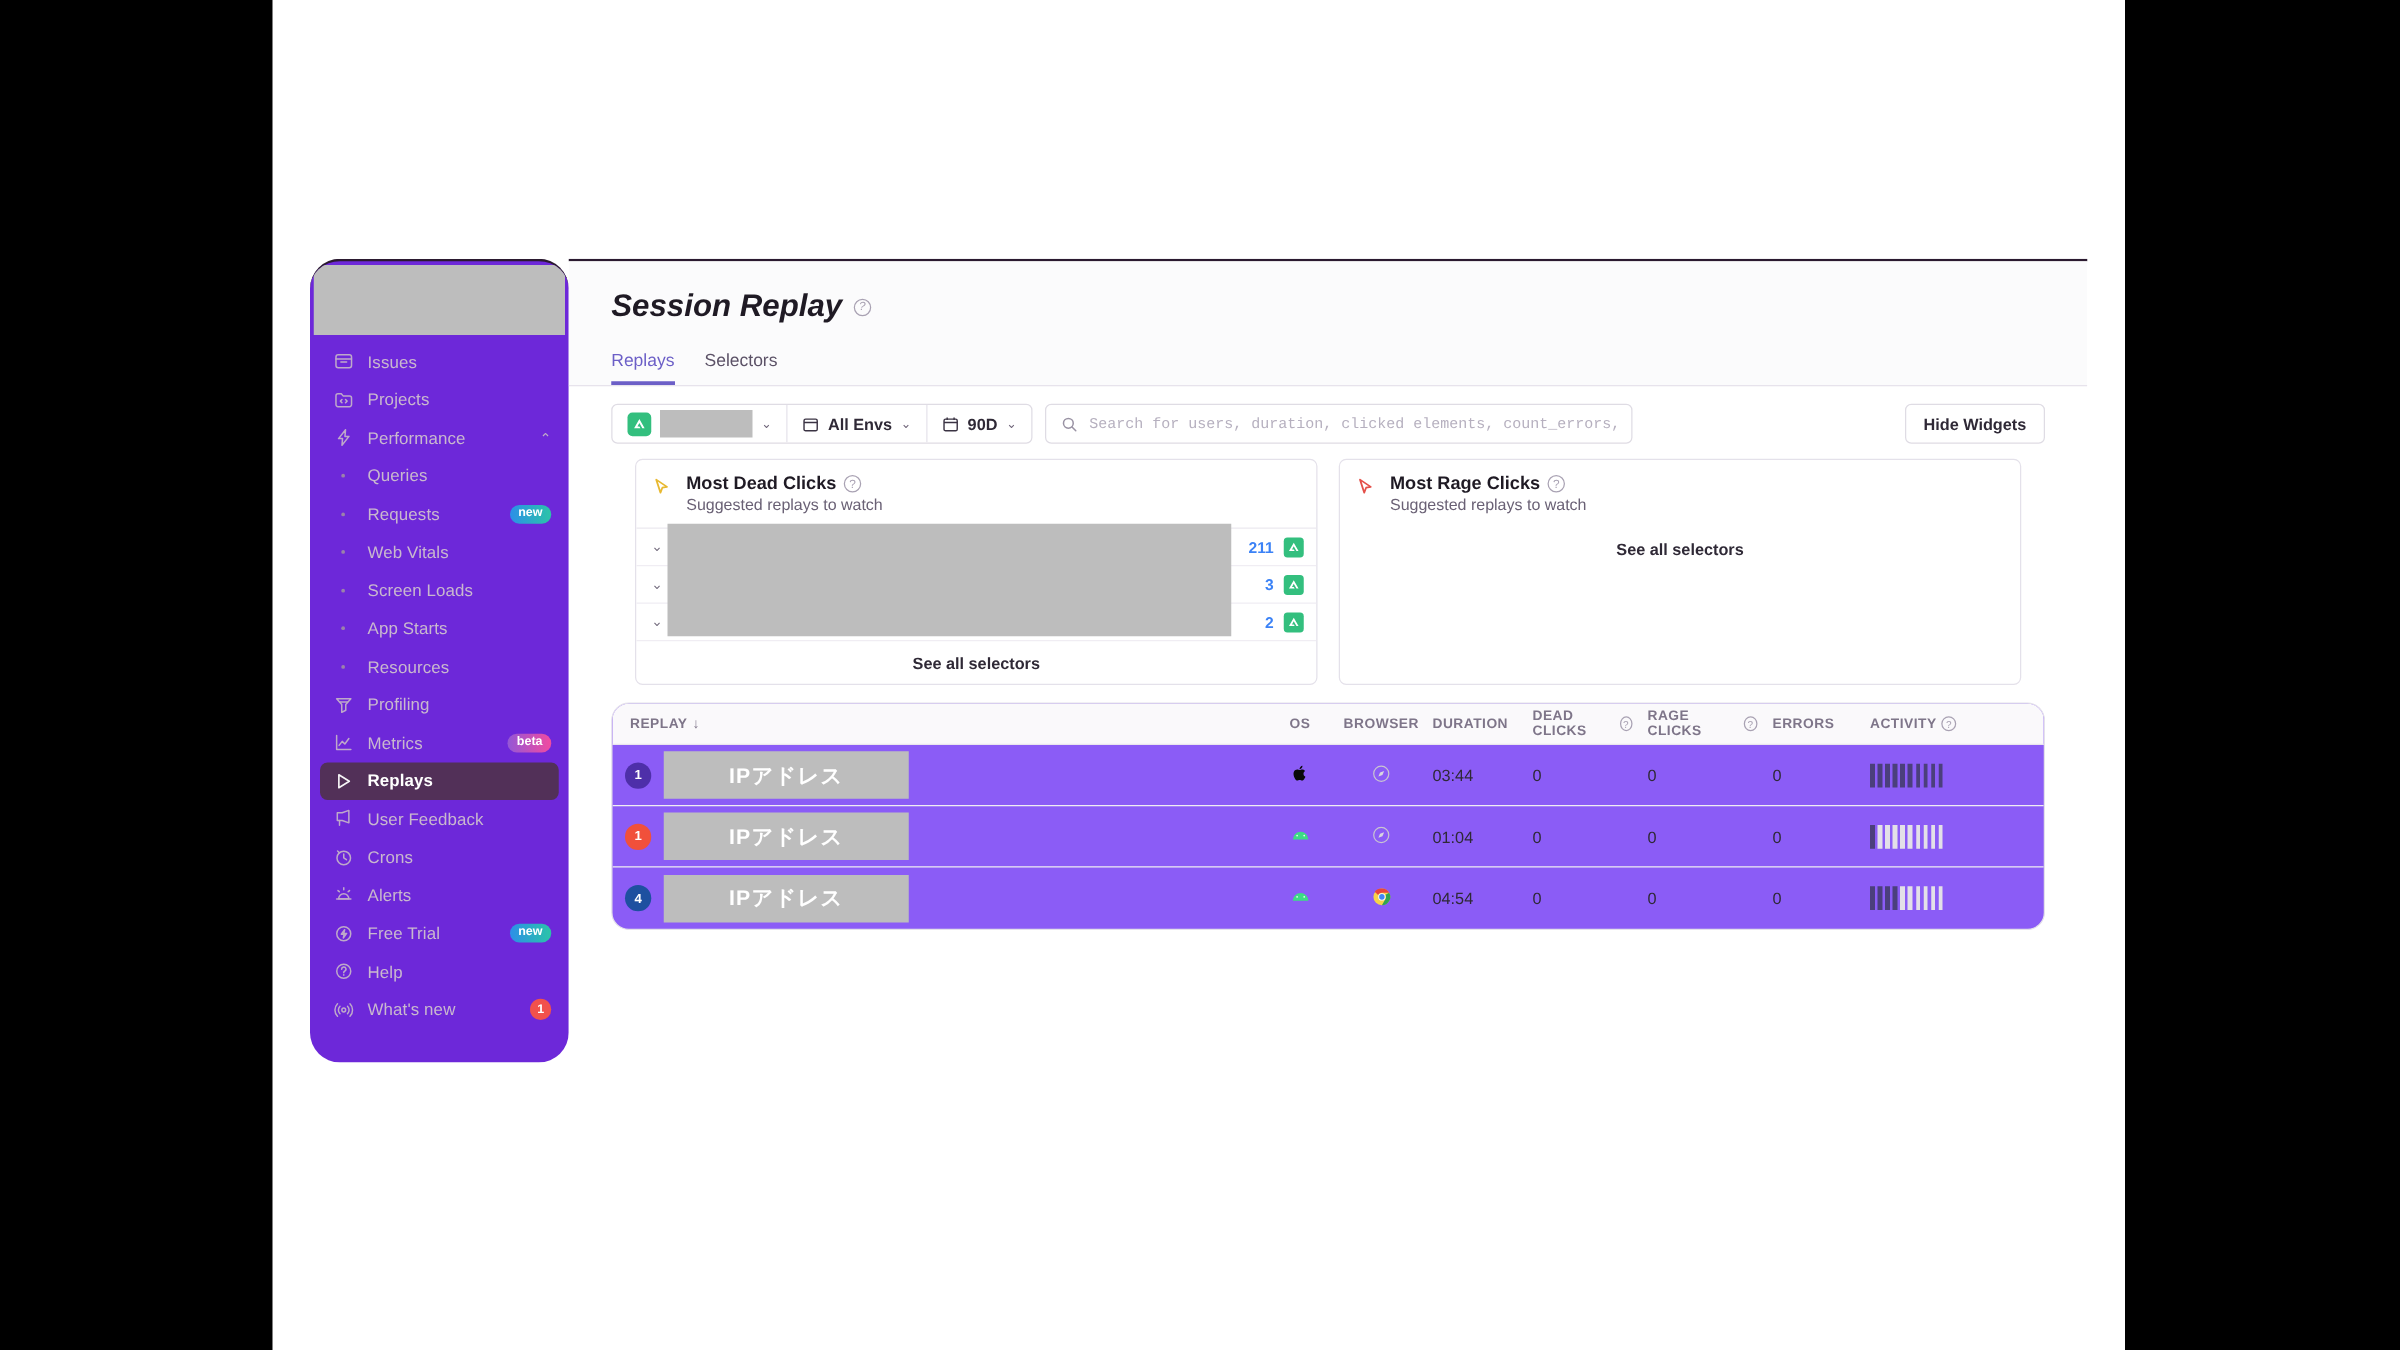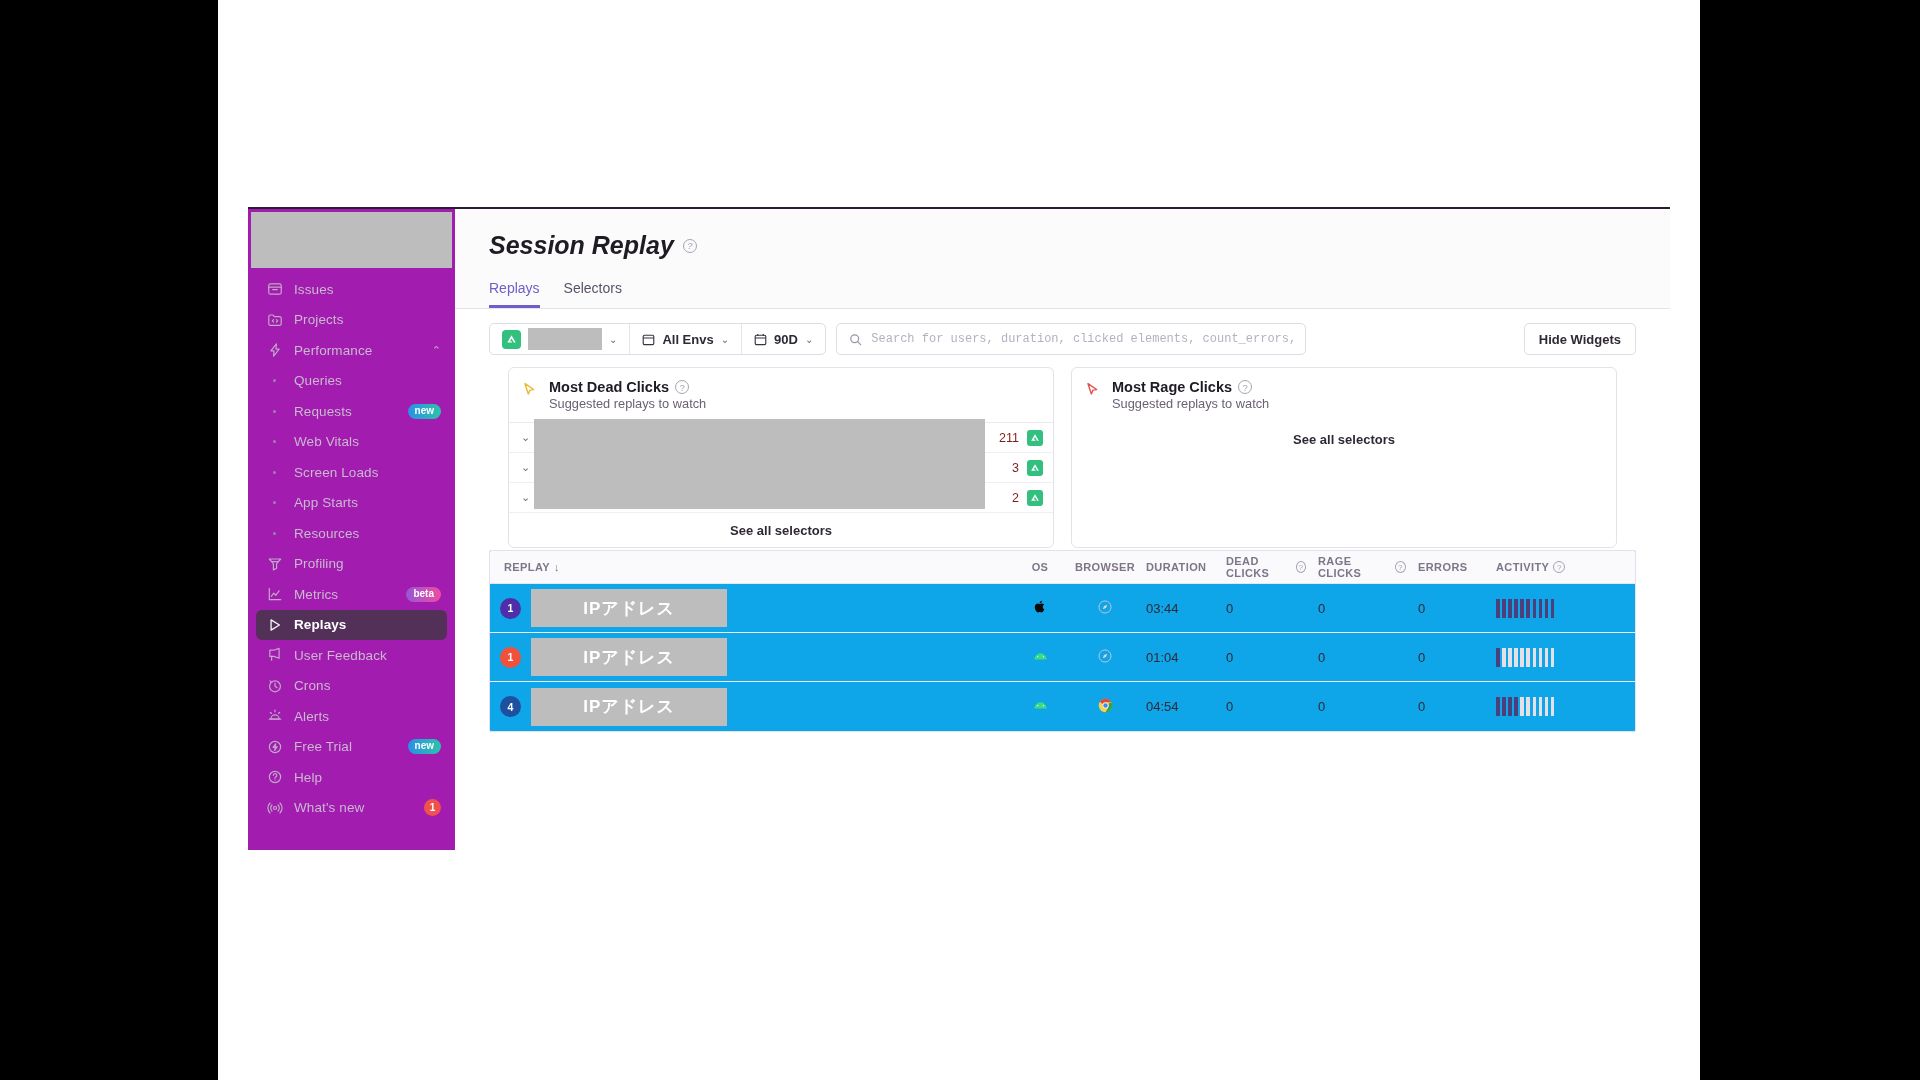--- a/index.html
+++ b/index.html
@@ -22,24 +22,25 @@
     position: absolute; left: 30px; top: 207px;
     width: 1422px; height: 643px;
     background: #ffffff;
     display: flex;
     overflow: hidden;
   }
 
   
   .sidebar {
     width: 207px; flex: 0 0 207px;
-    background: #a21caf;
+    background: #6d28d9;
     border-top: 2px solid #2B1A30;
     position: relative;
     overflow: hidden;
+    border-radius: 24px;
   }
   .org-redact {
     margin: 3px 3px 0 3px;
     height: 56px;
     background: #bdbdbd;
   }
   .nav { padding-top: 6px; }
   .nav-item {
     display: flex; align-items: center;
     height: 30.5px;
@@ -174,38 +175,38 @@
   .widget-sub { font-size: 12.8px; color: #6A6175; margin-top: 1px; }
   .widget-rows { border-top: 1px solid #ECE9F0; position: relative; }
   .wrow {
     display: flex; align-items: center; height: 30px;
     border-bottom: 1px solid #F0EDF3; padding: 0 10px 0 12px; gap: 8px;
     position: relative;
   }
   .wrow .chev-d { color: #746C7E; font-size: 11px; width: 10px; }
   .wrow .spacer { flex: 1 1 auto; }
   .wrow .blue-frag { color: #3C74DD; font-size: 11px; }
-  .wrow .cnt { font-size: 12.5px; font-weight: normal; color: #7f1d1d; margin-left: 26px; }
+  .wrow .cnt { font-size: 12.5px; font-weight: bold; color: #3b82f6; margin-left: 26px; }
   .wrow .mark {
     width: 16px; height: 16px; background: #33BF7E; border-radius: 3px;
     display:flex;align-items:center;justify-content:center;
   }
   .wrow-redact {
     position:absolute; background:#bdbdbd; top:-5px; height:40px;
   }
   .widget-foot {
     height: 34px; display:flex; align-items:center; justify-content:center;
     font-size: 13px; font-weight: bold; color: #2F2936; cursor: pointer;
   }
   .widget-empty { height: 59px; }
 
   
   .table-wrap {
-    margin: 2px 34px 0 34px;
-    border: 1px solid #E4E1EA; border-radius: 2px; overflow: hidden; background:#0ea5e9;
+    margin: 14px 34px 0 34px;
+    border: 1px solid #E4E1EA; border-radius: 14px; overflow: hidden; background:#8b5cf6;
   }
   .trow {
     display: grid;
     grid-template-columns: 280px 240px 60px 70px 80px 92px 100px 78px 100px;
     align-items: center;
   }
   .thead {
     background: #FAF9FB; height: 33px;
     border-bottom: 1px solid #E9E6EE;
     font-size: 11px; font-weight: bold; color: #7E7589; letter-spacing: .4px;

